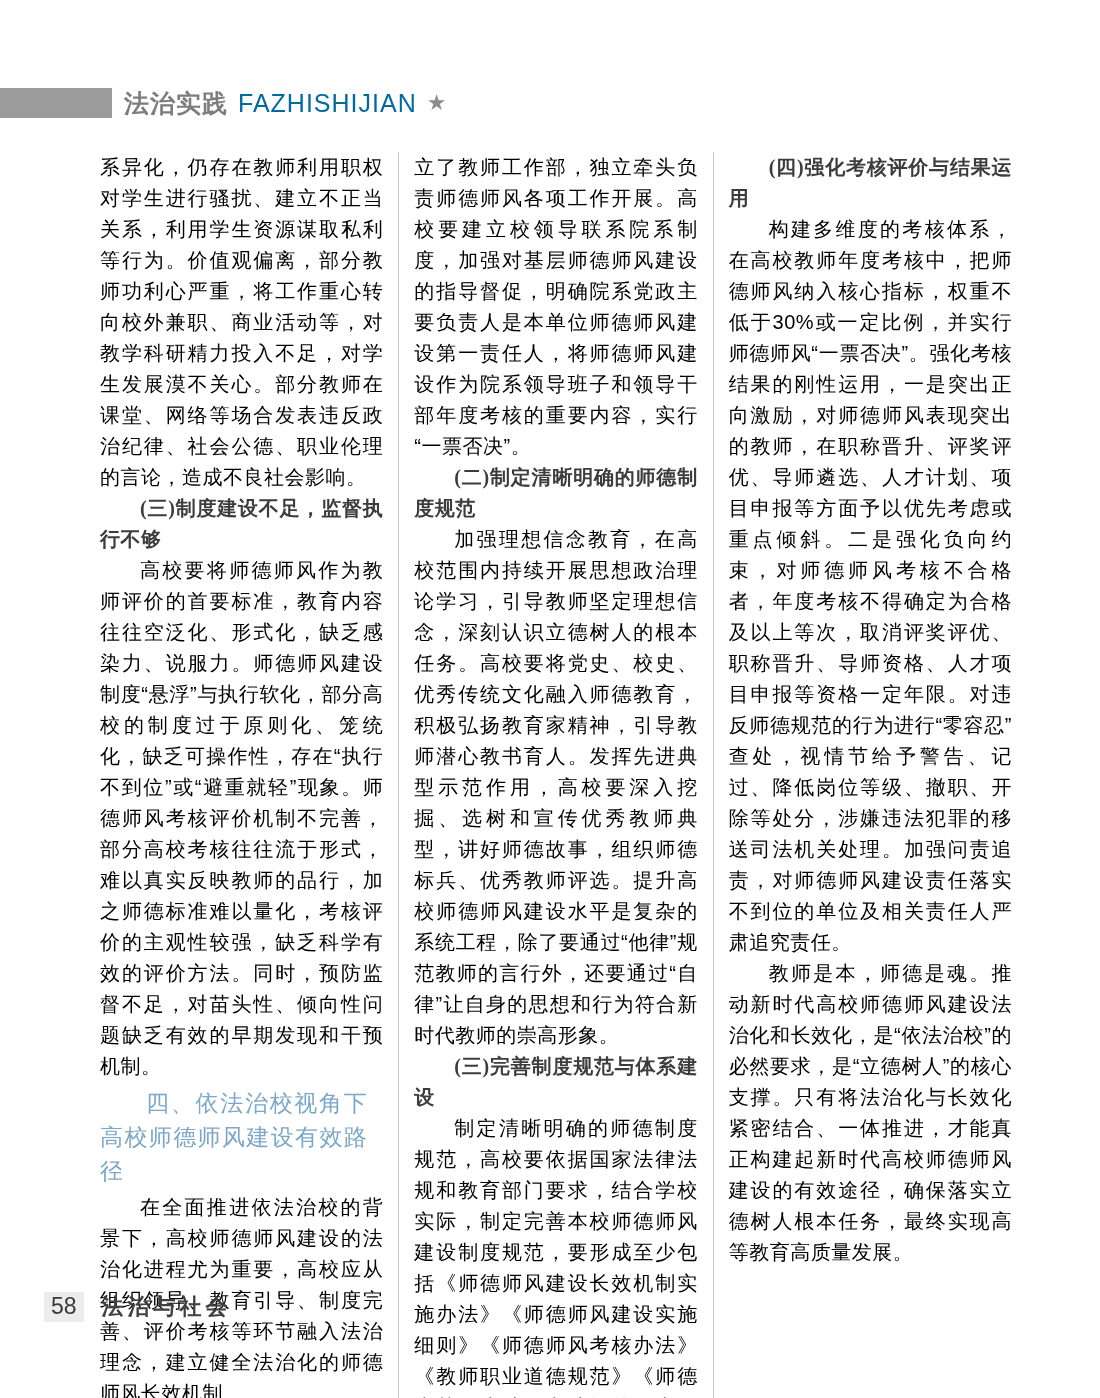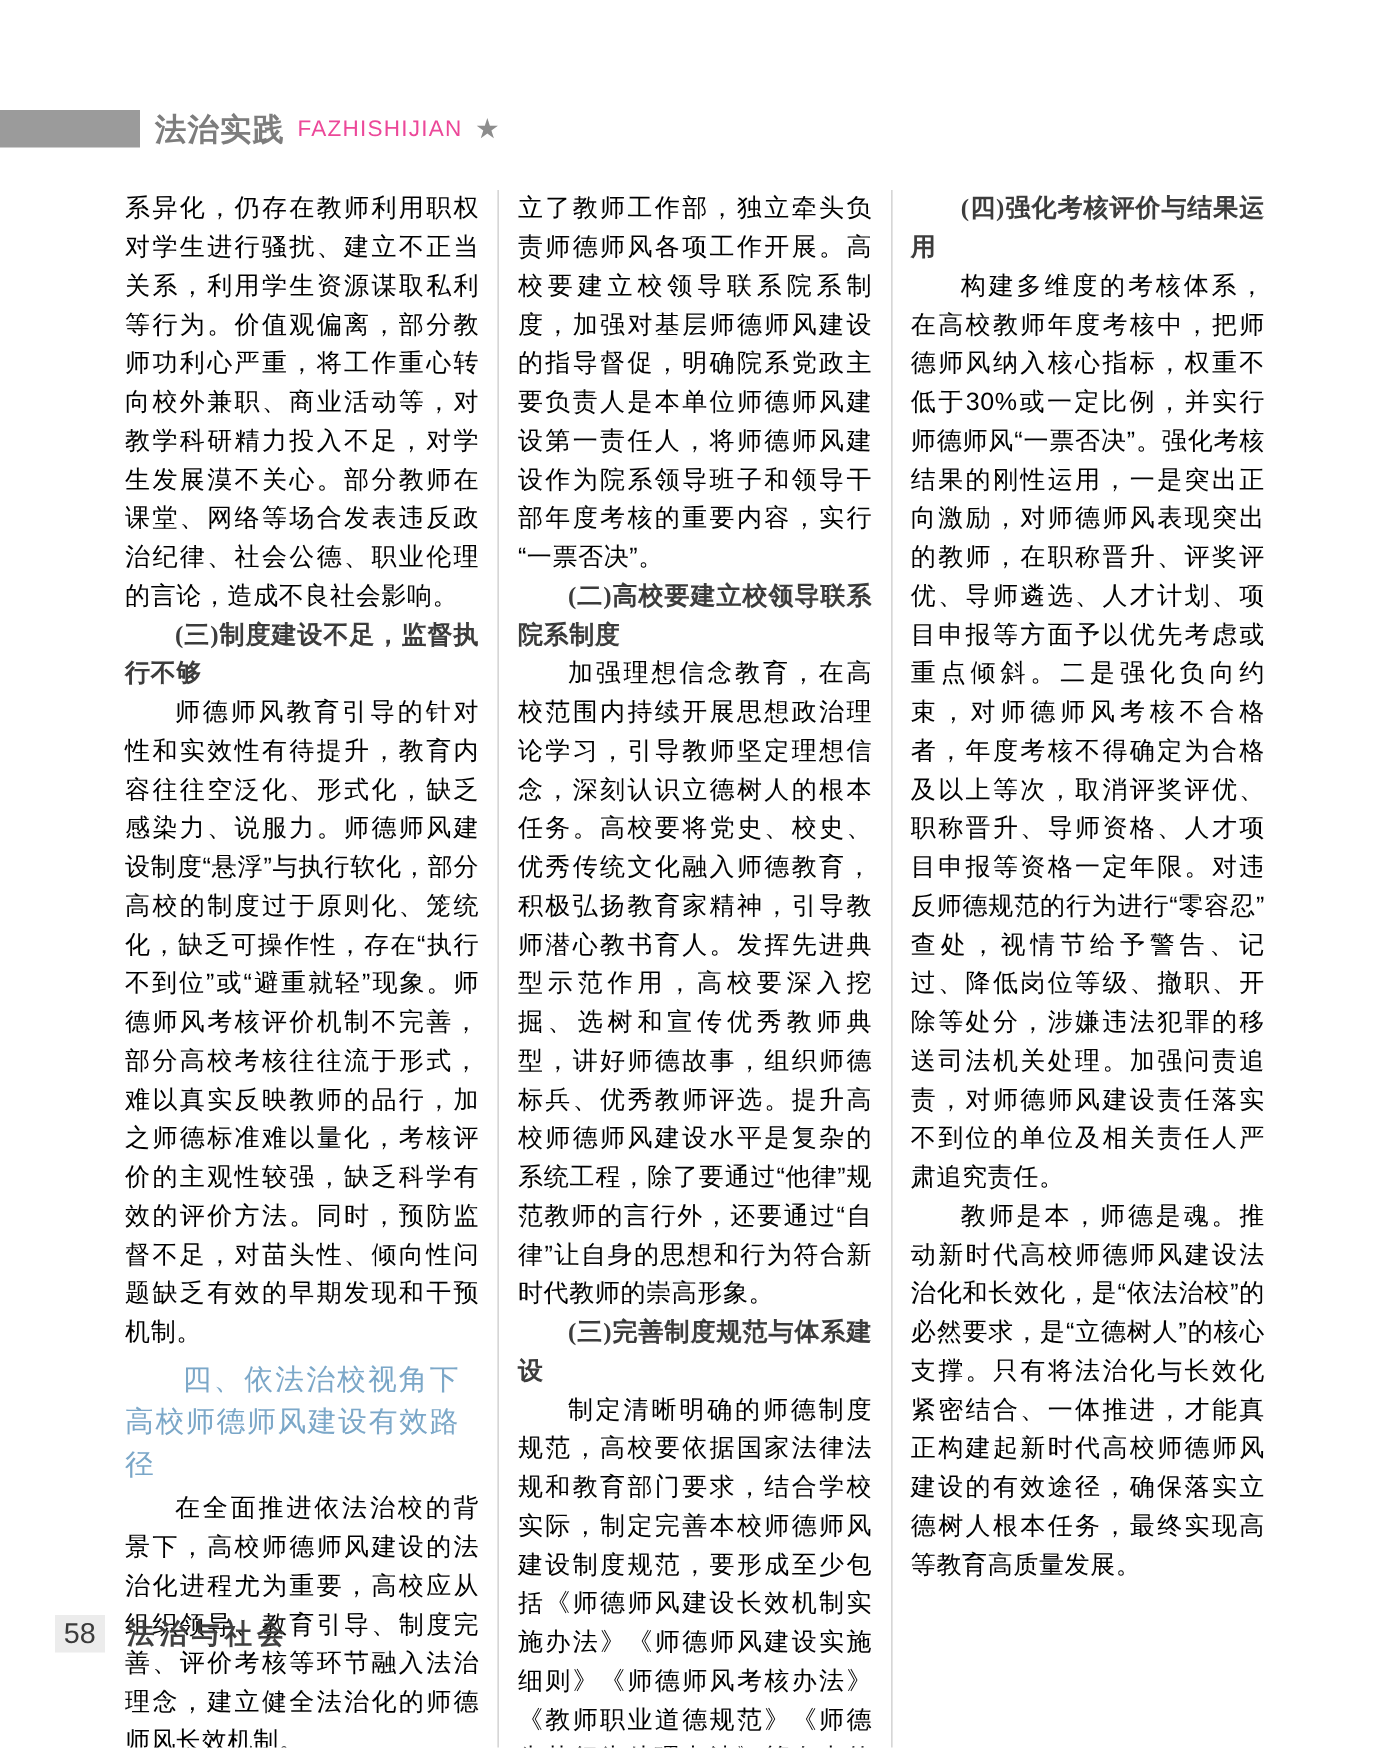--- a/index.html
+++ b/index.html
@@ -20,21 +20,21 @@
     position: absolute; left: 0; top: 0;
     width: 112px; height: 30px; background: #9b9b9b;
   }
   .header-title {
     position: absolute; left: 124px; top: 0; height: 30px;
     display: flex; align-items: center; gap: 10px;
     white-space: nowrap;
     justify-content: space-between;
   }
   .header-title .cn  { font-size: 25px; font-weight: bold; color: #7d7d7d; letter-spacing: 1px; }
-  .header-title .lat { font-size: 18px; font-weight: normal; color: #ec4899; letter-spacing: 1px; }
+  .header-title .lat { font-size: 25px; font-weight: normal; color: #0369a1; letter-spacing: 1px; }
   .header-title .star{ font-size: 22px; color: #8d8d8d; }
 
   
   .content {
     position: absolute; top: 152px; left: 100px; width: 912px;
     display: flex; align-items: stretch;
   }
   .col { flex: 1 1 0; min-width: 0; }
   .col + .col { border-left: 1px solid #c9c9c9; padding-left: 15px; margin-left: 15px; }
 
@@ -81,28 +81,28 @@
     <span class="cn">法治实践</span>
     <span class="lat">FAZHISHIJIAN</span>
     <span class="star">★</span>
   </div>
 </header>
 
 <main class="content">
   <div class="col">
       <p class="blk body noindent">系异化，仍存在教师利用职权对学生进行骚扰、建立不正当关系，利用学生资源谋取私利等行为。价值观偏离，部分教师功利心严重，将工作重心转向校外兼职、商业活动等，对教学科研精力投入不足，对学生发展漠不关心。部分教师在课堂、网络等场合发表违反政治纪律、社会公德、职业伦理的言论，造成不良社会影响。</p>
       <p class="blk sub">(三)制度建设不足，监督执行不够</p>
-      <p class="blk body">师德师风教育引导的针对性和实效性有待提升，教育内容往往空泛化、形式化，缺乏感染力、说服力。师德师风建设制度“悬浮”与执行软化，部分高校的制度过于原则化、笼统化，缺乏可操作性，存在“执行不到位”或“避重就轻”现象。师德师风考核评价机制不完善，部分高校考核往往流于形式，难以真实反映教师的品行，加之师德标准难以量化，考核评价的主观性较强，缺乏科学有效的评价方法。同时，预防监督不足，对苗头性、倾向性问题缺乏有效的早期发现和干预机制。</p>
+      <p class="blk body">高校要将师德师风作为教师评价的首要标准，教育内容往往空泛化、形式化，缺乏感染力、说服力。师德师风建设制度“悬浮”与执行软化，部分高校的制度过于原则化、笼统化，缺乏可操作性，存在“执行不到位”或“避重就轻”现象。师德师风考核评价机制不完善，部分高校考核往往流于形式，难以真实反映教师的品行，加之师德标准难以量化，考核评价的主观性较强，缺乏科学有效的评价方法。同时，预防监督不足，对苗头性、倾向性问题缺乏有效的早期发现和干预机制。</p>
       <p class="blk section">四、依法治校视角下高校师德师风建设有效路径</p>
       <p class="blk body">在全面推进依法治校的背景下，高校师德师风建设的法治化进程尤为重要，高校应从组织领导、教育引导、制度完善、评价考核等环节融入法治理念，建立健全法治化的师德师风长效机制。</p>
       <p class="blk sub">(一)健全组织领导与责任机制</p>
     </div>
   <div class="col">
       <p class="blk body noindent">立了教师工作部，独立牵头负责师德师风各项工作开展。高校要建立校领导联系院系制度，加强对基层师德师风建设的指导督促，明确院系党政主要负责人是本单位师德师风建设第一责任人，将师德师风建设作为院系领导班子和领导干部年度考核的重要内容，实行“一票否决”。</p>
-      <p class="blk sub">(二)高校要建立校领导联系院系制度</p>
+      <p class="blk sub">(二)制定清晰明确的师德制度规范</p>
       <p class="blk body">加强理想信念教育，在高校范围内持续开展思想政治理论学习，引导教师坚定理想信念，深刻认识立德树人的根本任务。高校要将党史、校史、优秀传统文化融入师德教育，积极弘扬教育家精神，引导教师潜心教书育人。发挥先进典型示范作用，高校要深入挖掘、选树和宣传优秀教师典型，讲好师德故事，组织师德标兵、优秀教师评选。提升高校师德师风建设水平是复杂的系统工程，除了要通过“他律”规范教师的言行外，还要通过“自律”让自身的思想和行为符合新时代教师的崇高形象。</p>
       <p class="blk sub">(三)完善制度规范与体系建设</p>
       <p class="blk body">制定清晰明确的师德制度规范，高校要依据国家法律法规和教育部门要求，结合学校实际，制定完善本校师德师风建设制度规范，要形成至少包括《师德师风建设长效机制实施办法》《师德师风建设实施细则》《师德师风考核办法》《教师职业道德规范》《师德失范行为处理办法》等在内的完备制度体系。建立科学合理的评价标准，高校要将师德师风作为教师评价的首要标准，贯穿于教师招聘、入职培训、岗位聘用、职称评审、导师遴选、年度考核等所有环节，评价标准应兼顾定性与定量，定性方面注重教师的政治表现、育人成效、敬业精神、师生口碑等，定量方面可参考教学工作量、学生评价、指导成果等可观测指标。完善多元化监督渠道，</p>
     </div>
   <div class="col">
       <p class="blk sub">(四)强化考核评价与结果运用</p>
       <p class="blk body">构建多维度的考核体系，在高校教师年度考核中，把师德师风纳入核心指标，权重不低于30%或一定比例，并实行师德师风“一票否决”。强化考核结果的刚性运用，一是突出正向激励，对师德师风表现突出的教师，在职称晋升、评奖评优、导师遴选、人才计划、项目申报等方面予以优先考虑或重点倾斜。二是强化负向约束，对师德师风考核不合格者，年度考核不得确定为合格及以上等次，取消评奖评优、职称晋升、导师资格、人才项目申报等资格一定年限。对违反师德规范的行为进行“零容忍”查处，视情节给予警告、记过、降低岗位等级、撤职、开除等处分，涉嫌违法犯罪的移送司法机关处理。加强问责追责，对师德师风建设责任落实不到位的单位及相关责任人严肃追究责任。</p>
       <p class="blk body">教师是本，师德是魂。推动新时代高校师德师风建设法治化和长效化，是“依法治校”的必然要求，是“立德树人”的核心支撑。只有将法治化与长效化紧密结合、一体推进，才能真正构建起新时代高校师德师风建设的有效途径，确保落实立德树人根本任务，最终实现高等教育高质量发展。</p>
     </div>
 </main>

